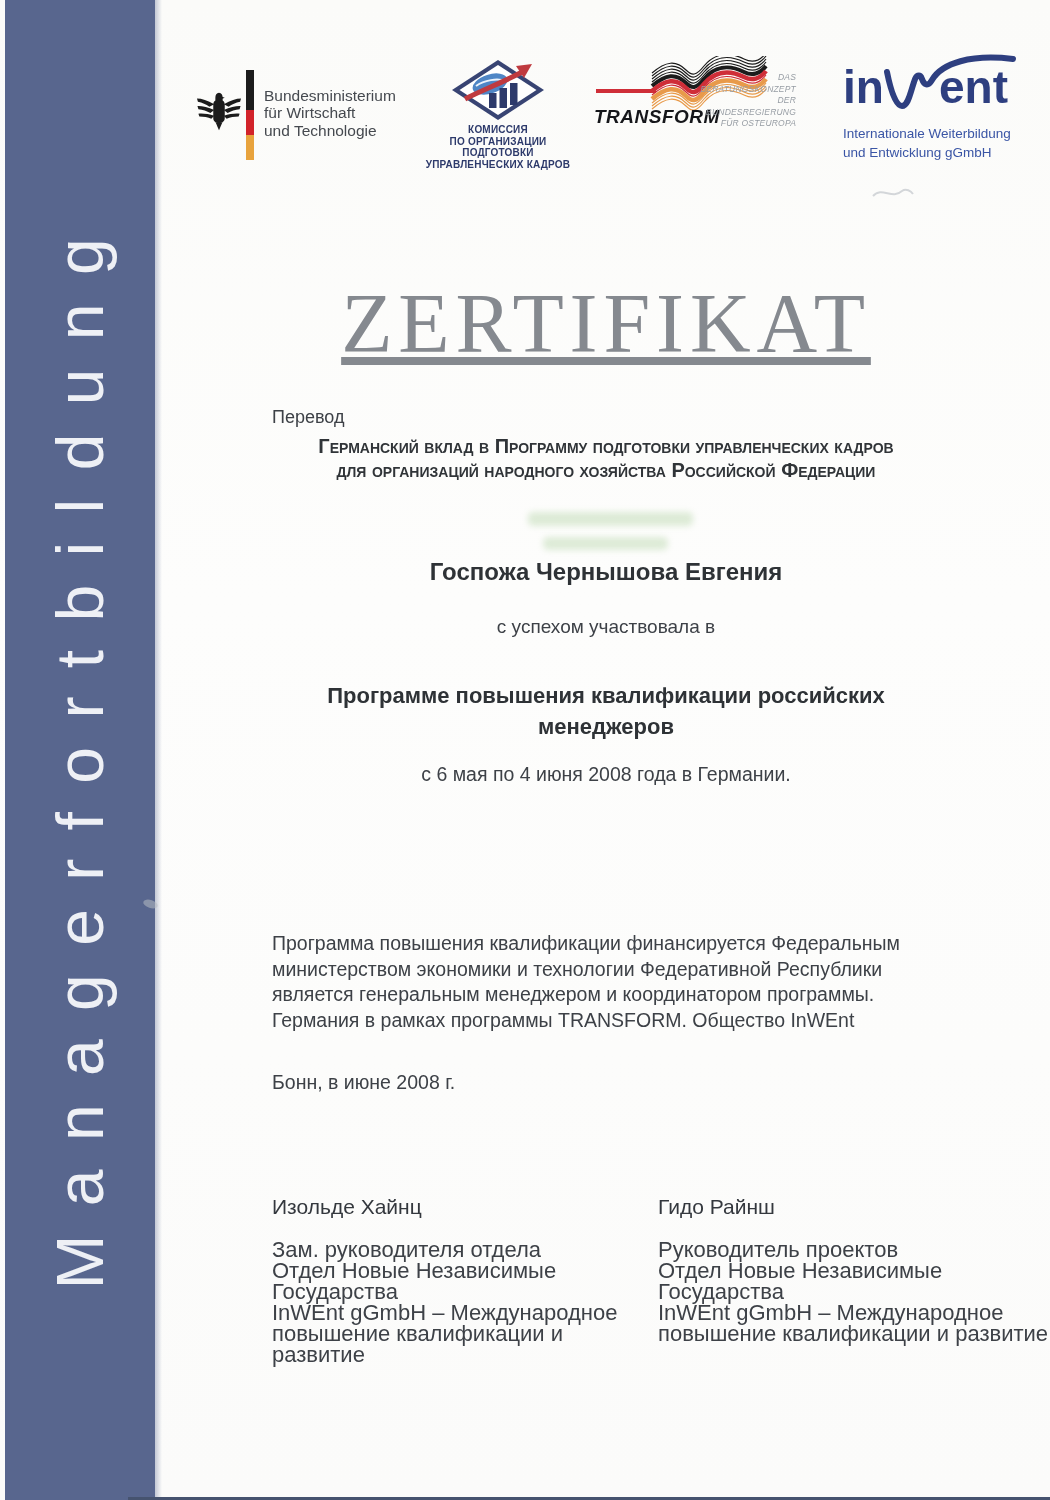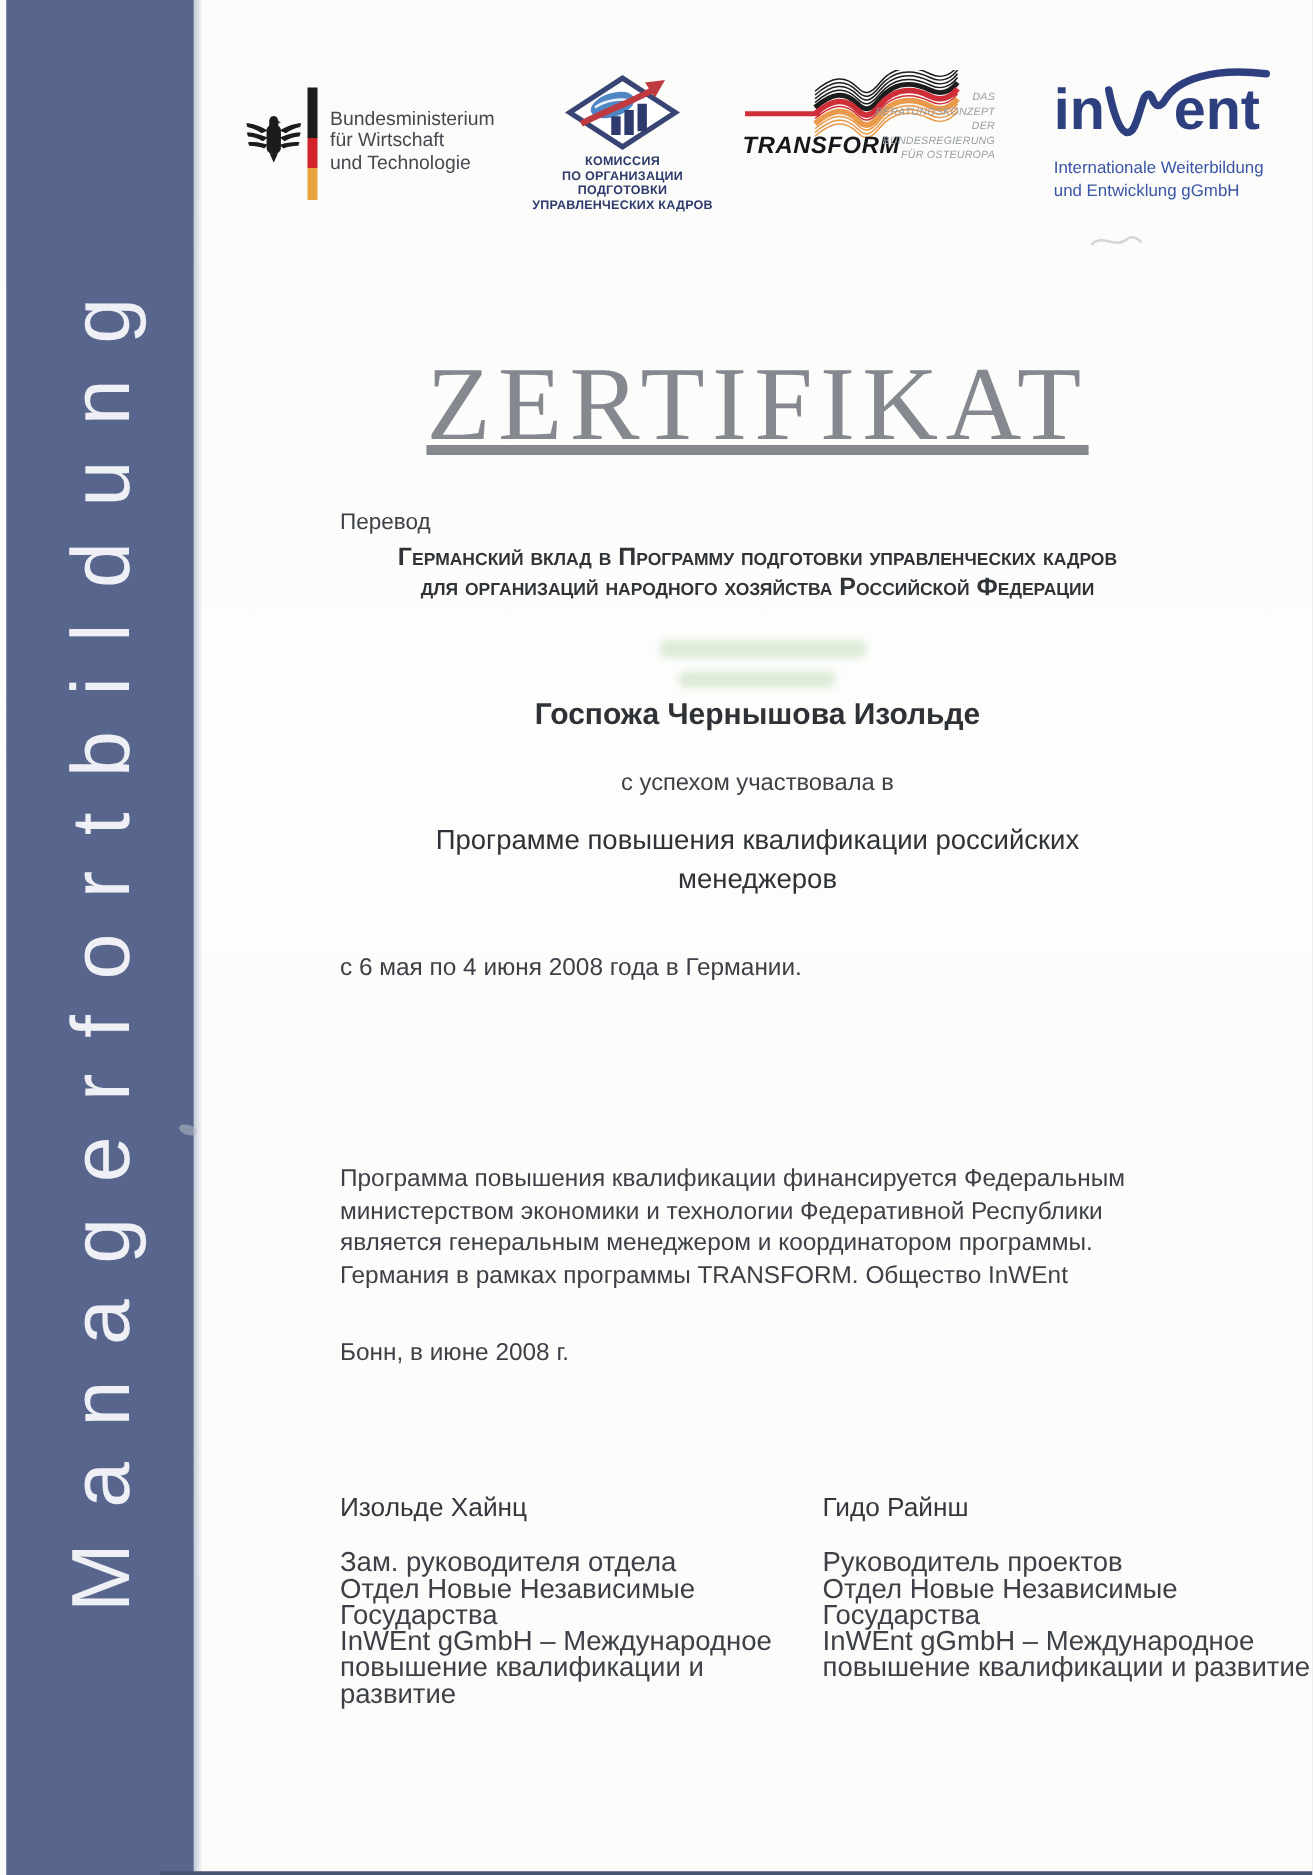--- a/index.html
+++ b/index.html
@@ -48,23 +48,23 @@
   
   .title{position:absolute;left:272px;top:282px;width:668px;text-align:center;
       font-family:"Liberation Serif", serif;font-size:84px;line-height:1;
       letter-spacing:.07em;color:var(--title-gray);text-decoration:underline;}
   .perevod{position:absolute;left:272px;top:407px;font-size:18px;}
   .caps{position:absolute;left:272px;top:434px;width:668px;text-align:center;font-weight:bold;
       font-size:20px;line-height:24px;color:var(--heading);font-variant:small-caps;}
   .name{position:absolute;left:272px;top:558px;width:668px;text-align:center;
       font-weight:bold;font-size:24px;color:#2e3236;}
   .participated{position:absolute;left:272px;top:616px;width:668px;text-align:center;font-size:19px;}
-  .program{position:absolute;left:272px;top:656px;width:668px;text-align:center;
-      font-weight:normal;font-size:22px;line-height:31px;color:#2e3236;}
-  .dates{position:absolute;left:272px;top:763px;width:668px;font-size:19.5px;}
+  .program{position:absolute;left:272px;top:680px;width:668px;text-align:center;
+      font-weight:bold;font-size:22px;line-height:31px;color:#2e3236;}
+  .dates{position:absolute;left:272px;top:763px;width:668px;text-align:center;font-size:19.5px;}
   .para{position:absolute;left:272px;width:668px;font-size:19.5px;line-height:25.5px;}
   .para1{top:836px;} .para2{top:931px;}
   .jl{text-align:justify;text-align-last:justify;}
   .place{position:absolute;left:272px;top:1071px;font-size:19.5px;}
 
   .sig{position:absolute;top:1194px;}
   .sig-left{left:272px;width:386px;} .sig-right{left:658px;width:392px;}
   .sig-name{font-size:21px;line-height:26px;margin-bottom:19px;color:#34383e;}
   .sig-line{font-size:22px;line-height:21px;}
 
@@ -179,21 +179,21 @@
 
   <div class="title">ZERTIFIKAT</div>
 
   <div class="perevod">Перевод</div>
 
   <div class="caps">
     <div>Германский вклад в Программу подготовки управленческих кадров</div>
     <div>для организаций народного хозяйства Российской Федерации</div>
   </div>
 
-  <div class="name">Госпожа Чернышова Изольде</div>
+  <div class="name">Госпожа Чернышова Евгения</div>
   <div class="participated">с успехом участвовала в</div>
 
   <div class="program">
     <div>Программе повышения квалификации российских</div>
     <div>менеджеров</div>
   </div>
 
   <div class="dates">с 6 мая по 4 июня 2008 года в Германии.</div>
 
 

